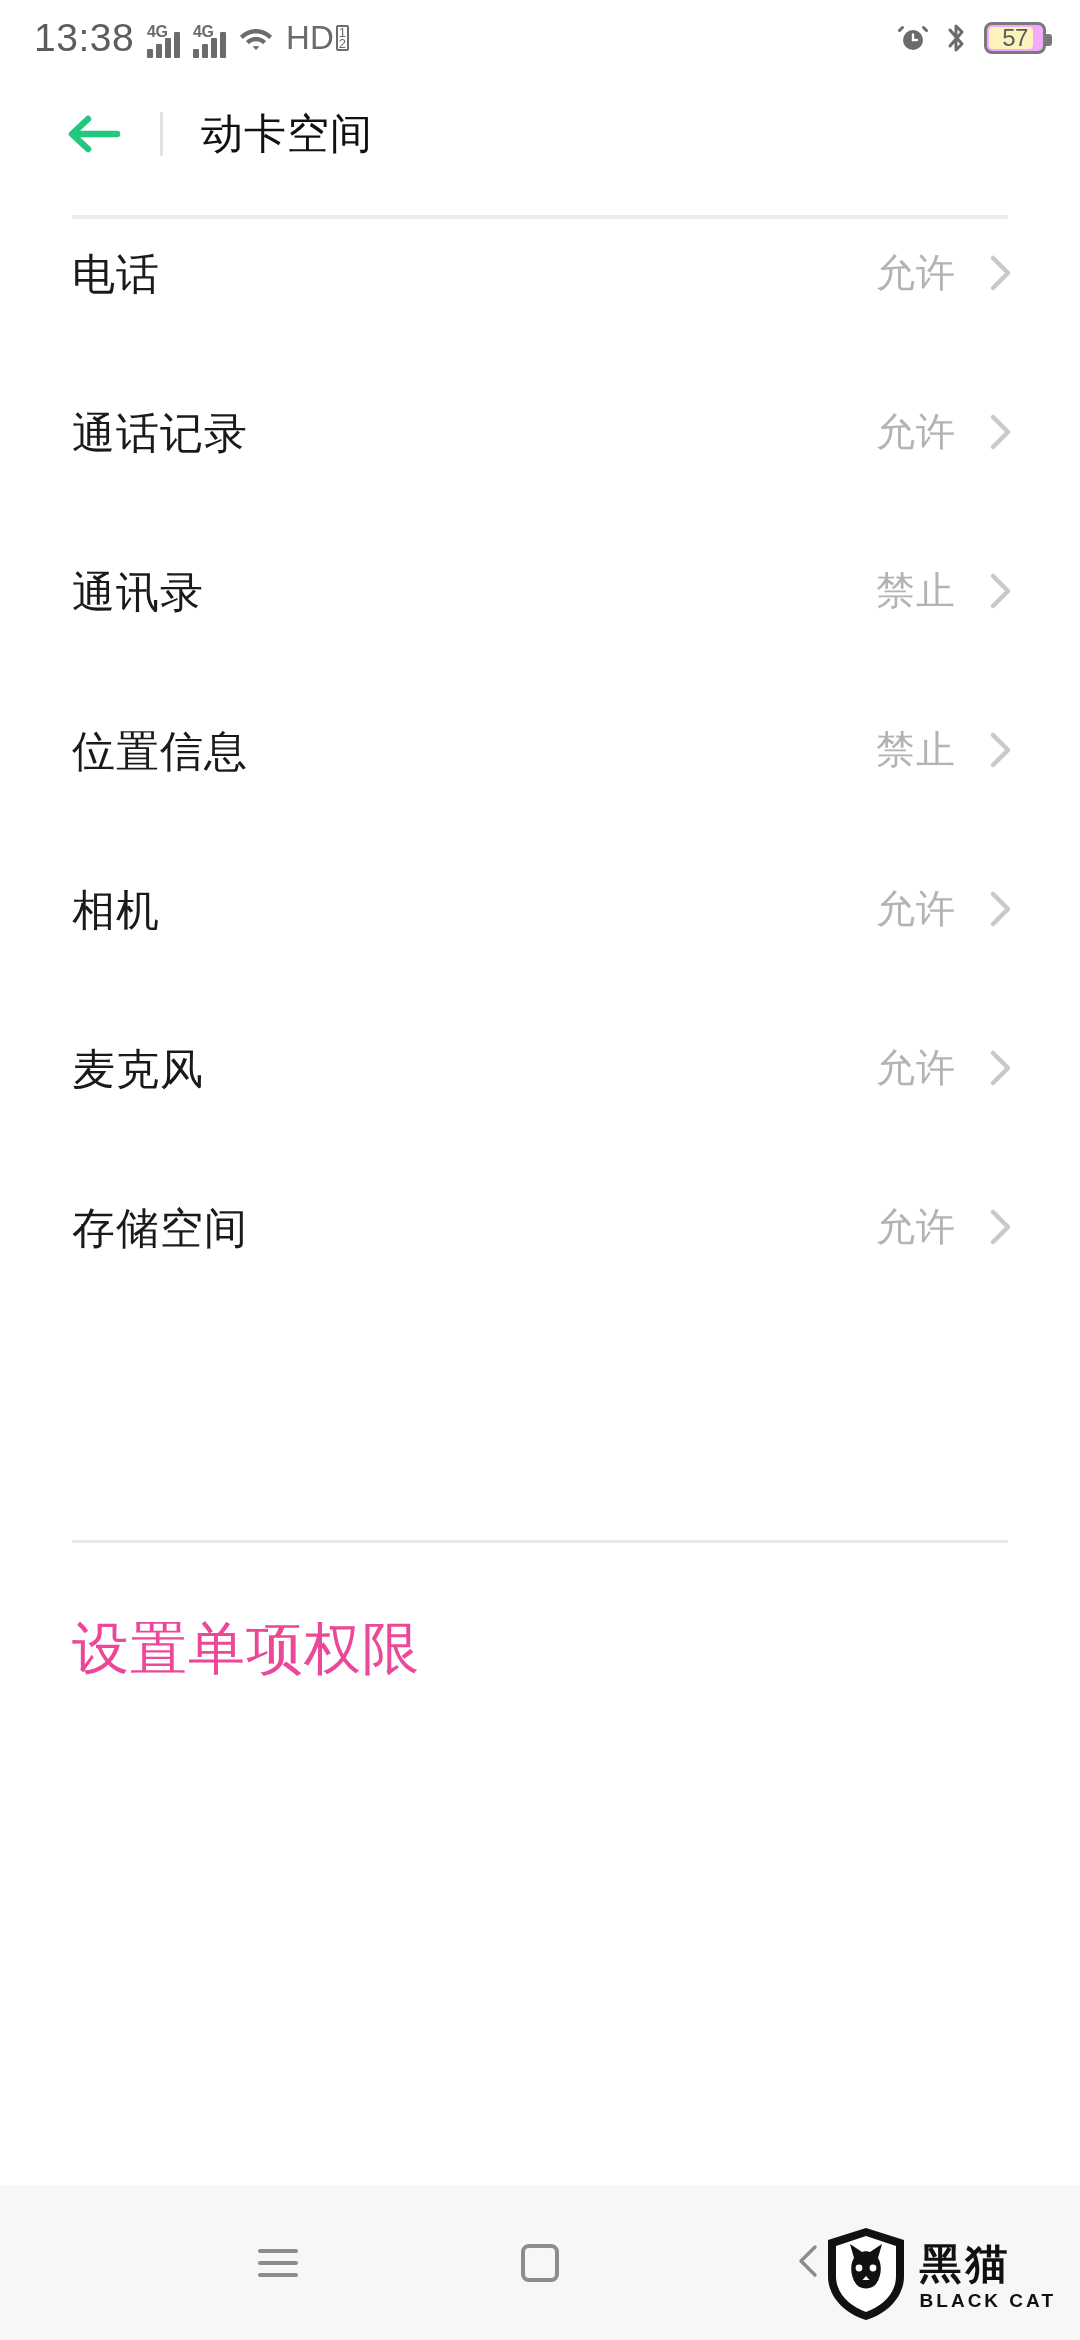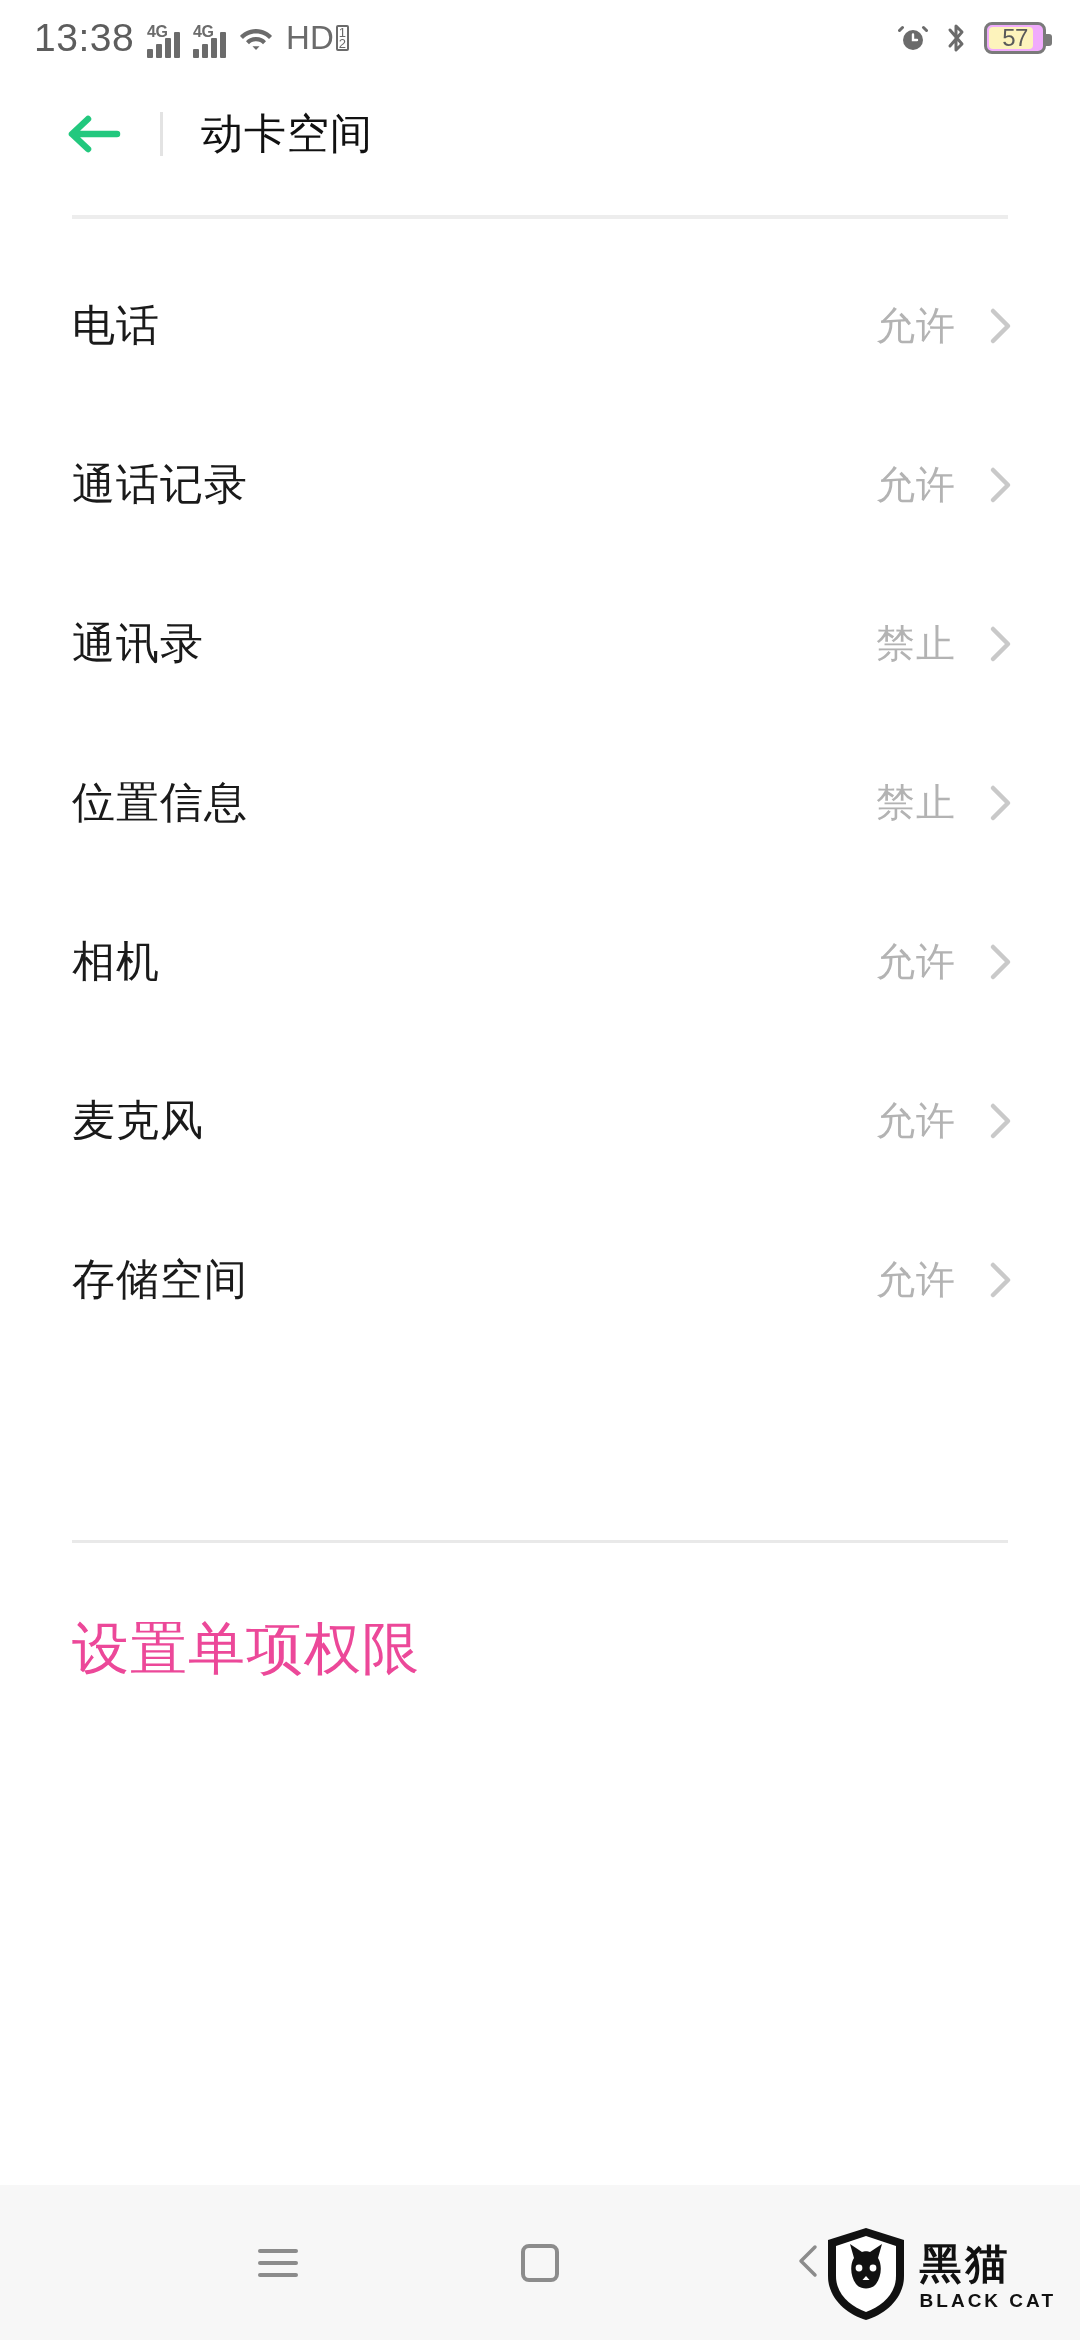--- a/index.html
+++ b/index.html
@@ -68,21 +68,21 @@
   .title{ font-size:42px; color:#111111; font-weight:500; letter-spacing:1px; }
 
   
   .toprule{
     position:absolute; top:215px; left:72px; width:936px; height:4px; background:#ededed;
   }
 
   
   .list{ position:absolute; top:246px; left:0; width:1080px; }
   .row{
-    height:159px; display:flex; align-items:center;
+    height:159px; display:flex; align-items:flex-start;
     padding-left:72px; padding-right:66px;
   }
   .row .label{ font-size:43px; color:#1a1a1a; letter-spacing:1px; }
   .row .right{ margin-left:auto; display:flex; align-items:center; }
   .row .value{ font-size:39px; color:#b3b3b3; letter-spacing:1px; }
   .chev{ margin-left:32px; width:26px; height:40px; display:block; }
 
   
   .sect-rule{
     position:absolute; top:1540px; left:72px; width:936px; height:3px; background:#e9e9e9;

